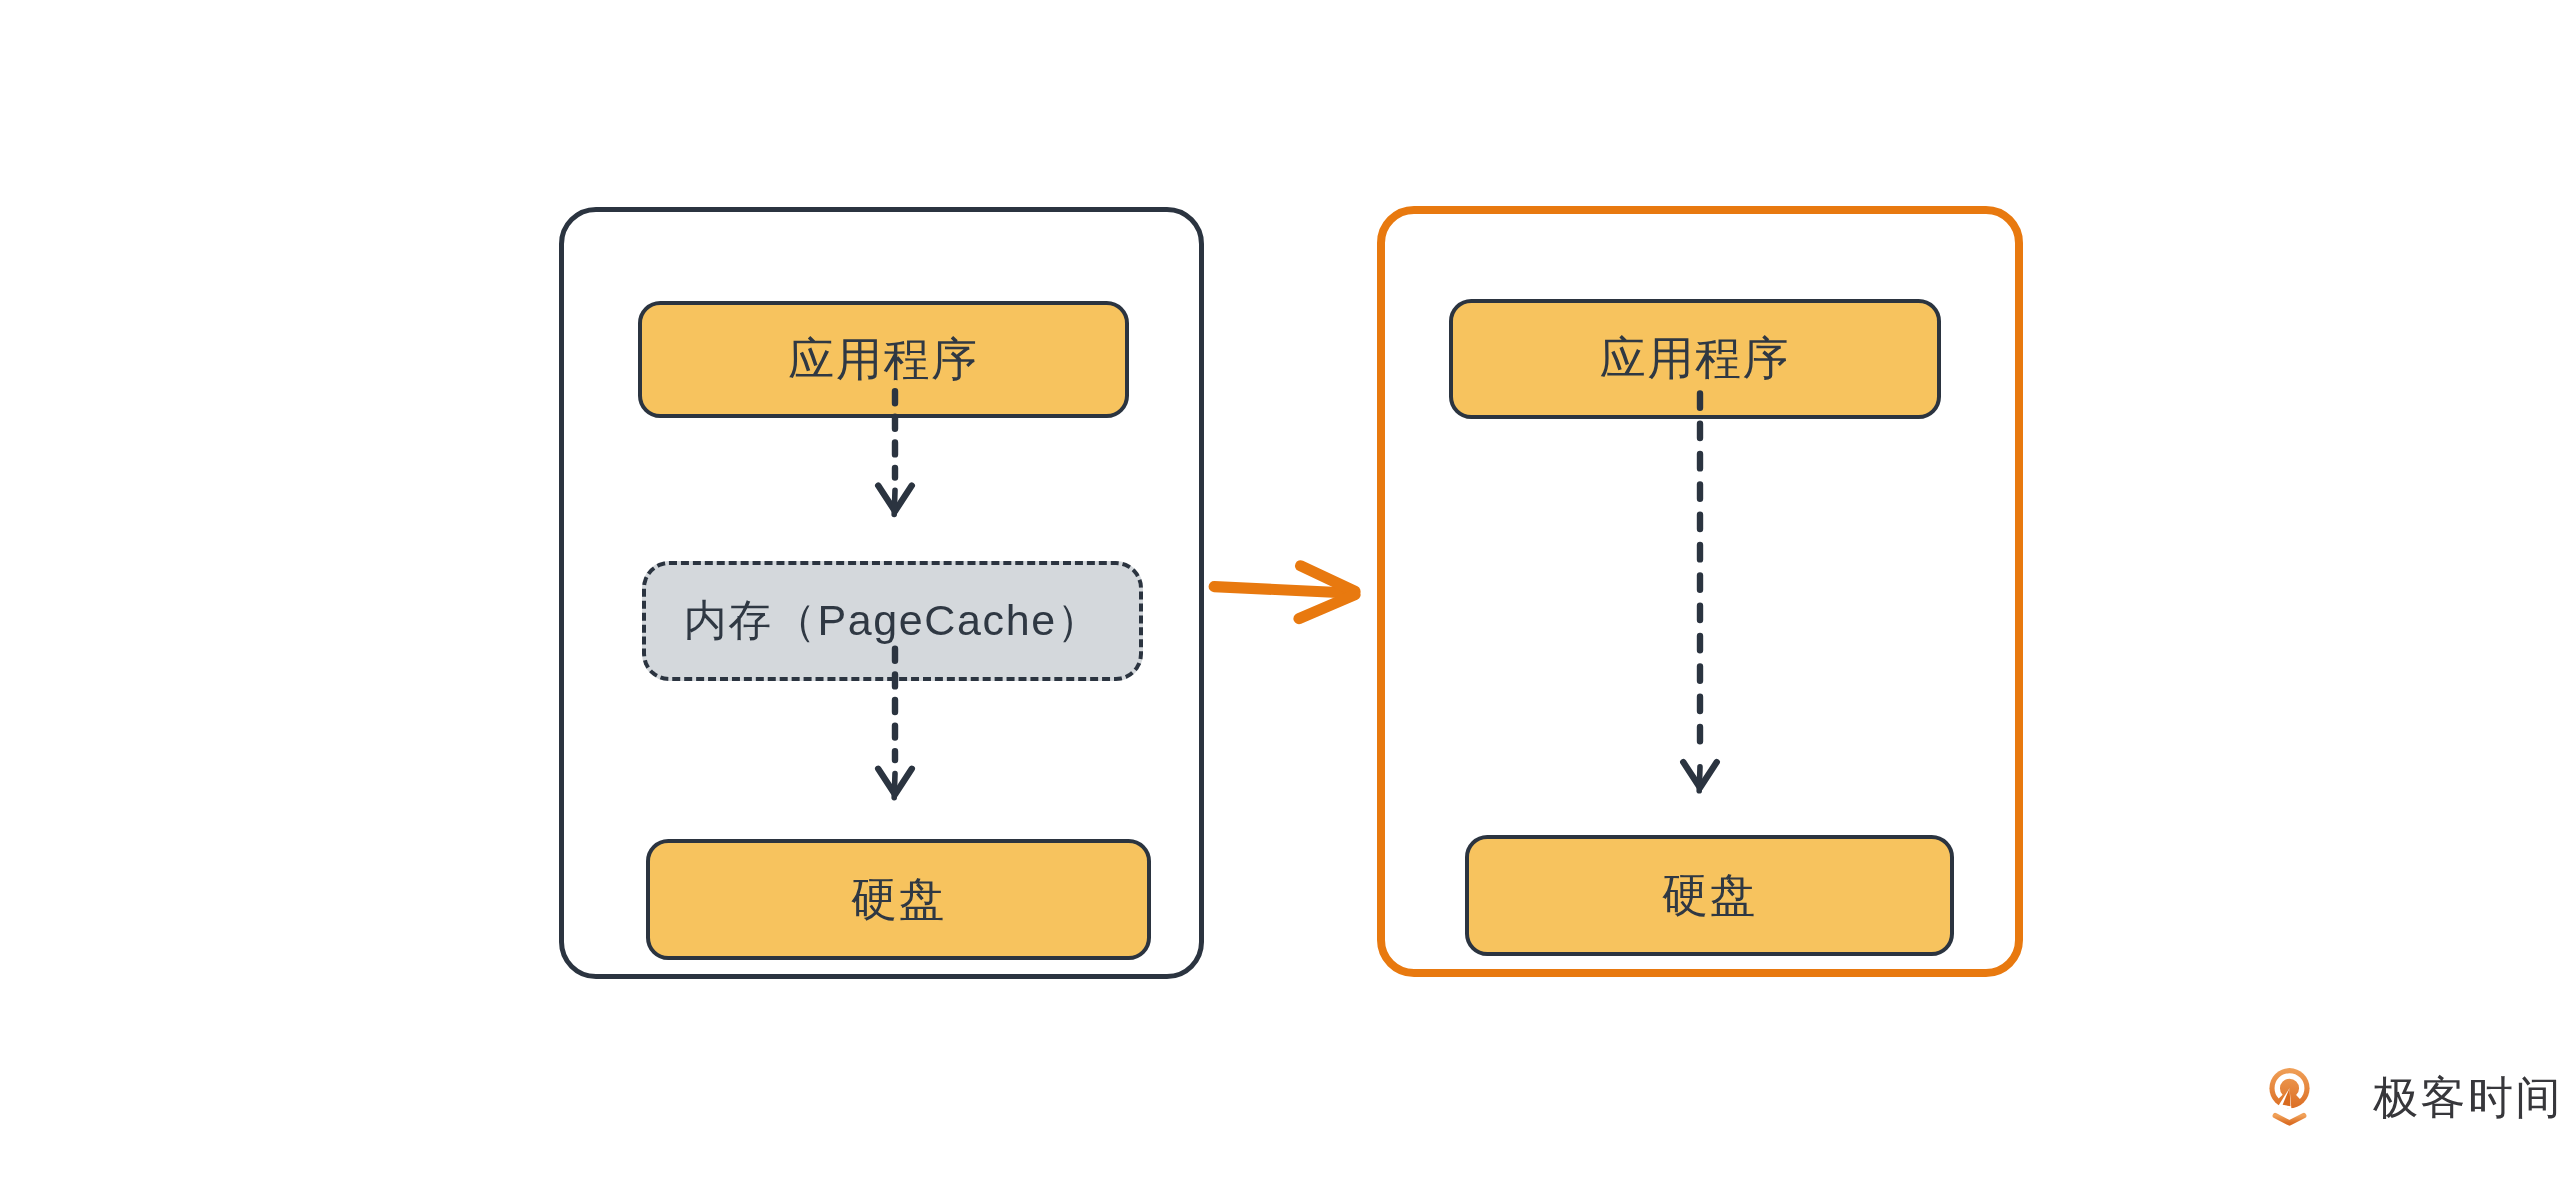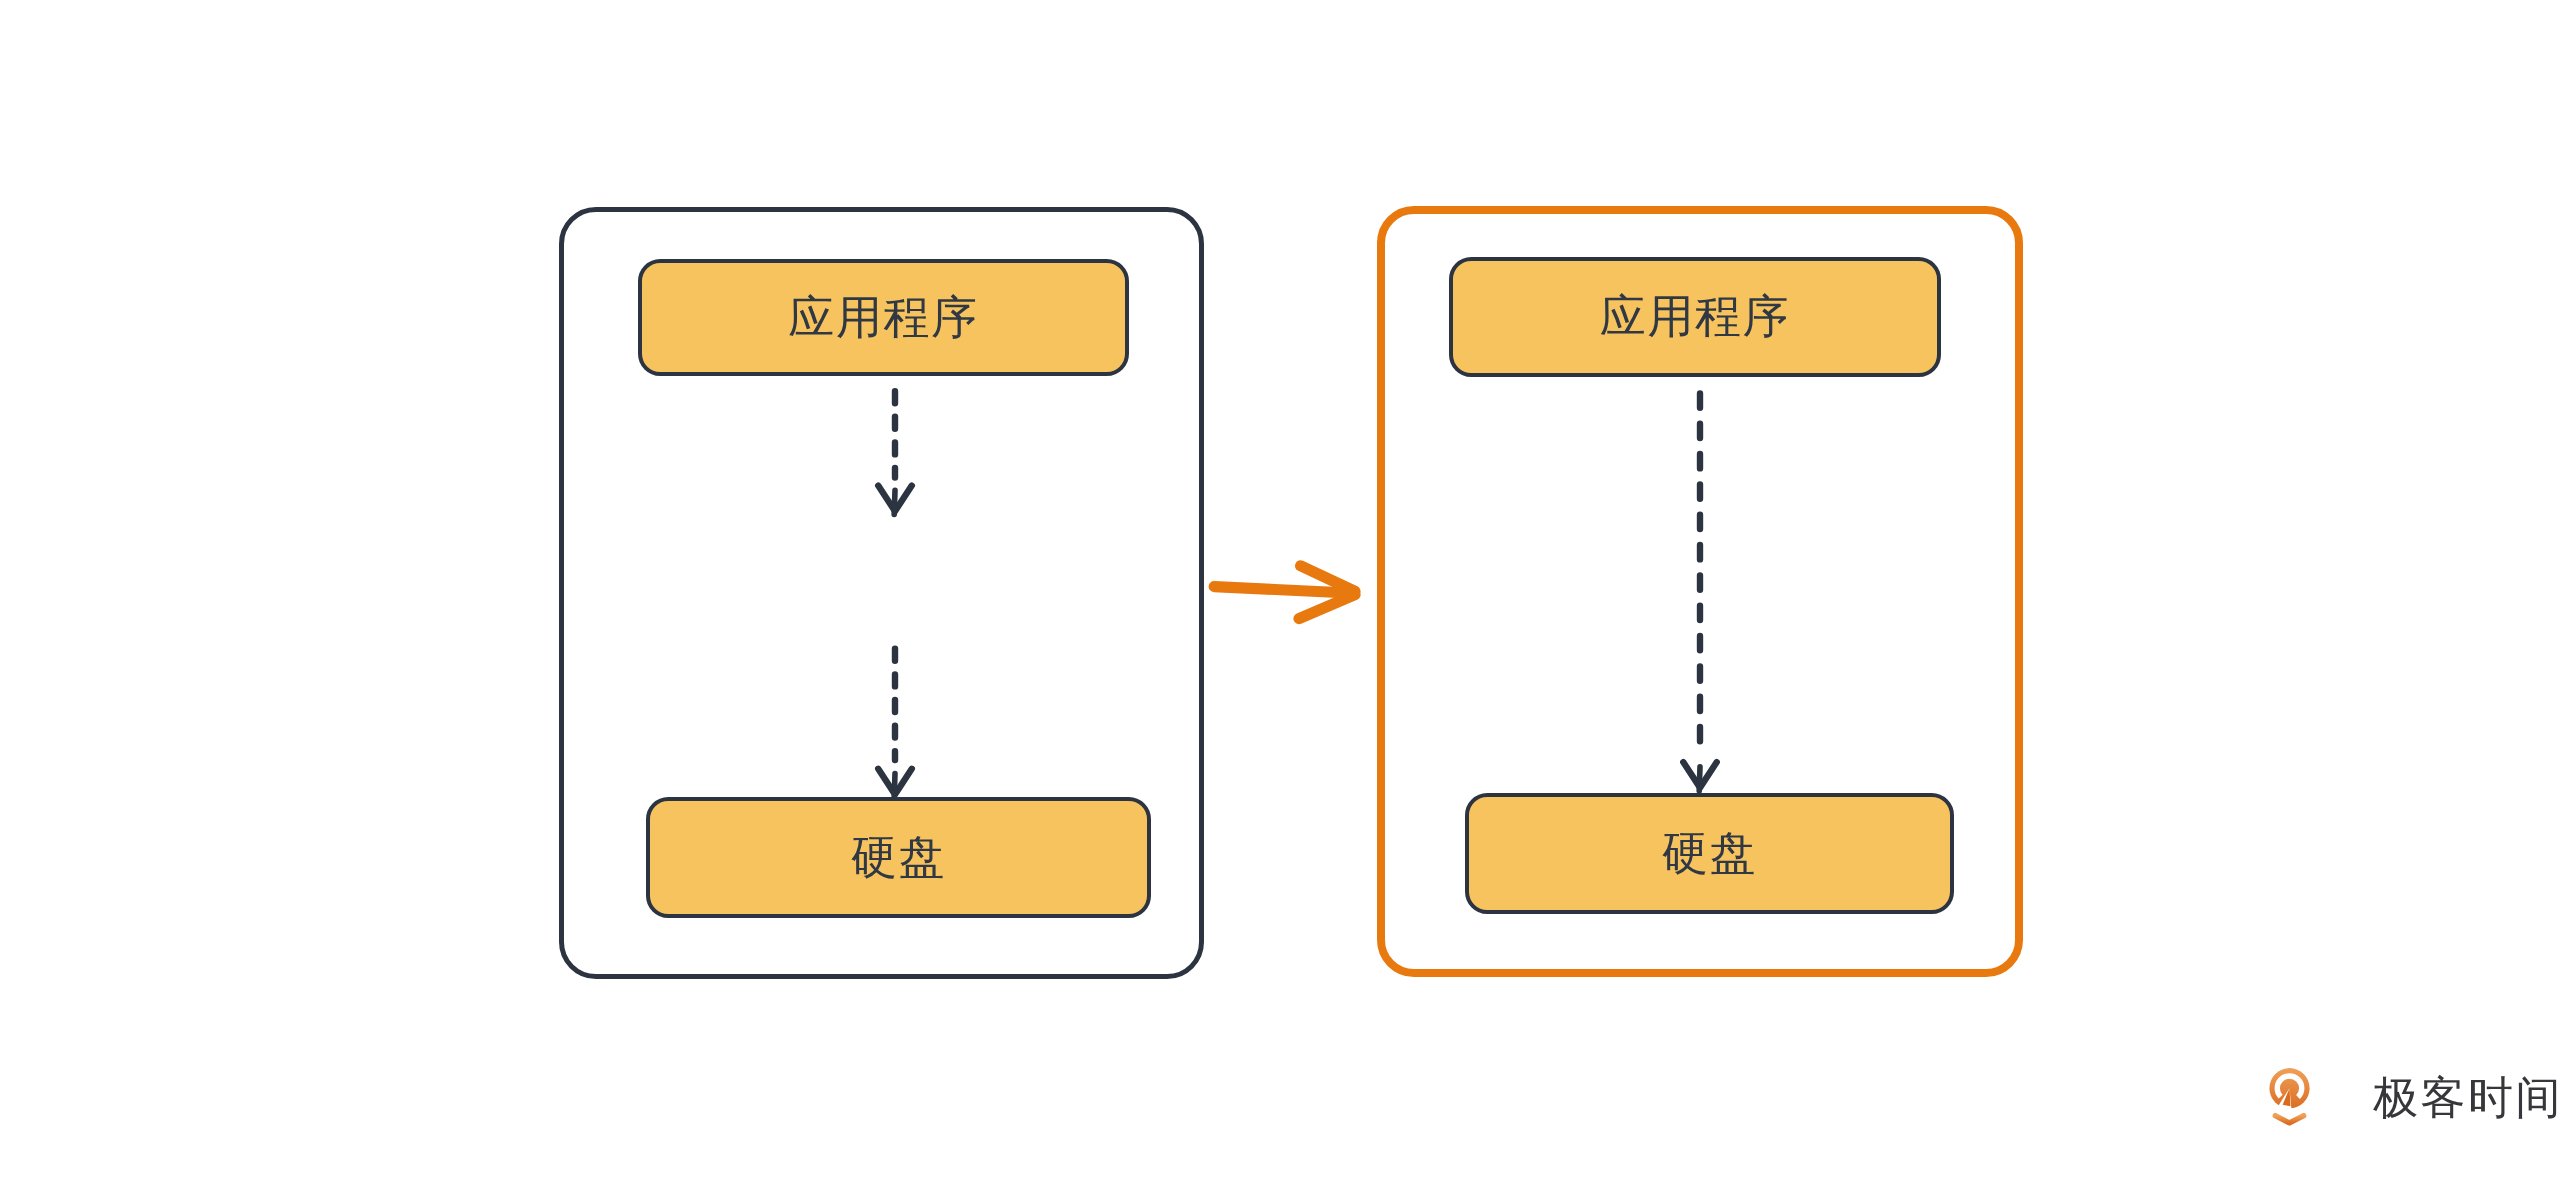--- a/index.html
+++ b/index.html
@@ -26,20 +26,21 @@
   }
   .node{
     position:absolute;
     box-sizing:border-box;
     display:flex;align-items:center;justify-content:center;
     color:#2F3843;
     font-size:46px;
     font-weight:500;
     letter-spacing:1.6px;
     border-radius:22.3px;
+    margin-top:42px;
   }
   .node-yellow{
     background:#F7C35E;
     border:4.8px solid #2B3440;
   }
   .node-cache{
     background:#D4D8DC;
     border:4.8px dashed #2B3440;
     border-radius:27px;
     font-size:43px;
@@ -77,20 +78,23 @@
   <div class="node node-yellow app-left">
     <span>应用程序</span>
   </div>
 
   <svg class="arrow-svg a1" viewBox="0 0 70 165">
     <line x1="35" y1="4" x2="35" y2="112" stroke="#2B3440" stroke-width="8" stroke-dasharray="15 17" stroke-linecap="round"></line>
     <polyline points="14,122 35,154 56,122" fill="none" stroke="#2B3440" stroke-width="8" stroke-linecap="round" stroke-linejoin="round"></polyline>
     <line x1="35" y1="128" x2="34" y2="158" stroke="#2B3440" stroke-width="7" stroke-linecap="round"></line>
   </svg>
 
+  <div class="node node-cache mem-left">
+    <span>内存（PageCache）</span>
+  </div>
 
   <svg class="arrow-svg a2" viewBox="0 0 70 200">
     <line x1="35" y1="6" x2="35" y2="145" stroke="#2B3440" stroke-width="8" stroke-dasharray="15 17" stroke-linecap="round"></line>
     <polyline points="14,156 35,188 56,156" fill="none" stroke="#2B3440" stroke-width="8" stroke-linecap="round" stroke-linejoin="round"></polyline>
     <line x1="35" y1="162" x2="34" y2="192" stroke="#2B3440" stroke-width="7" stroke-linecap="round"></line>
   </svg>
 
   <div class="node node-yellow disk-left">
     <span>硬盘</span>
   </div>

